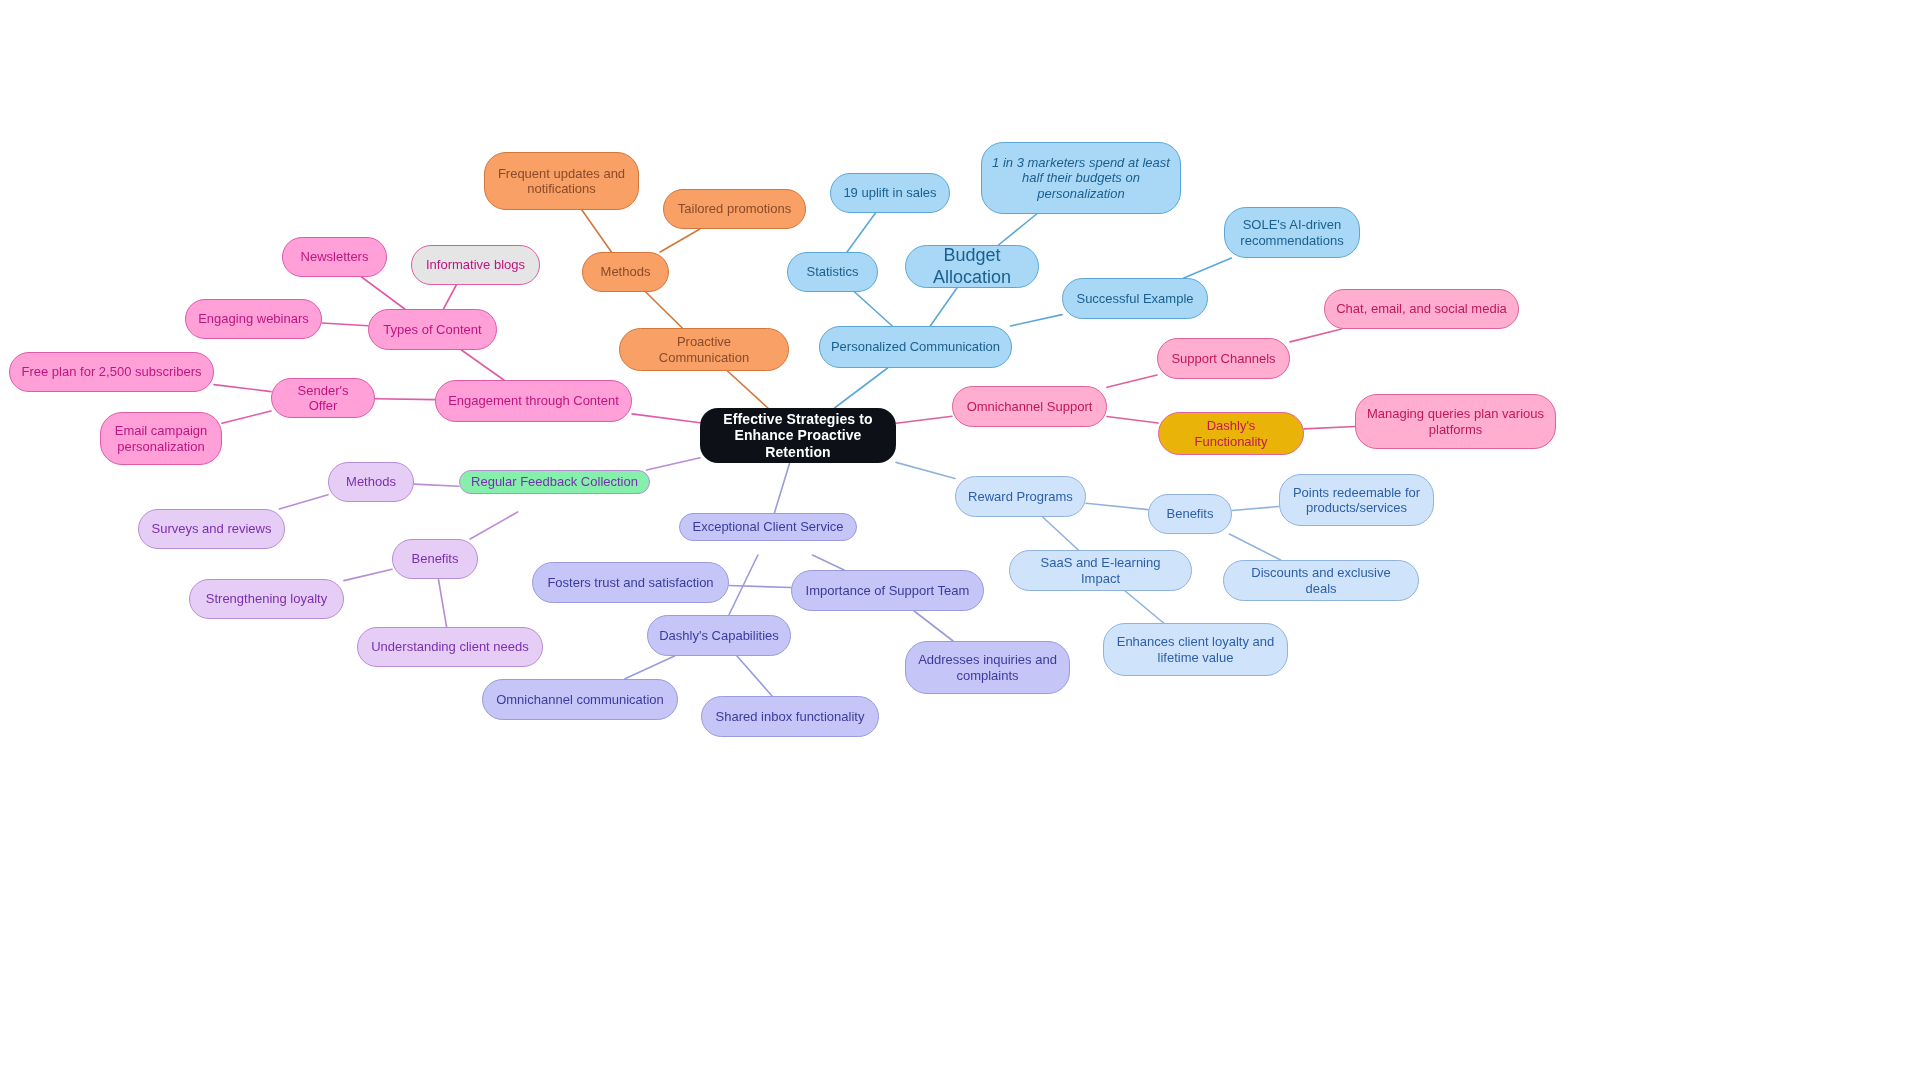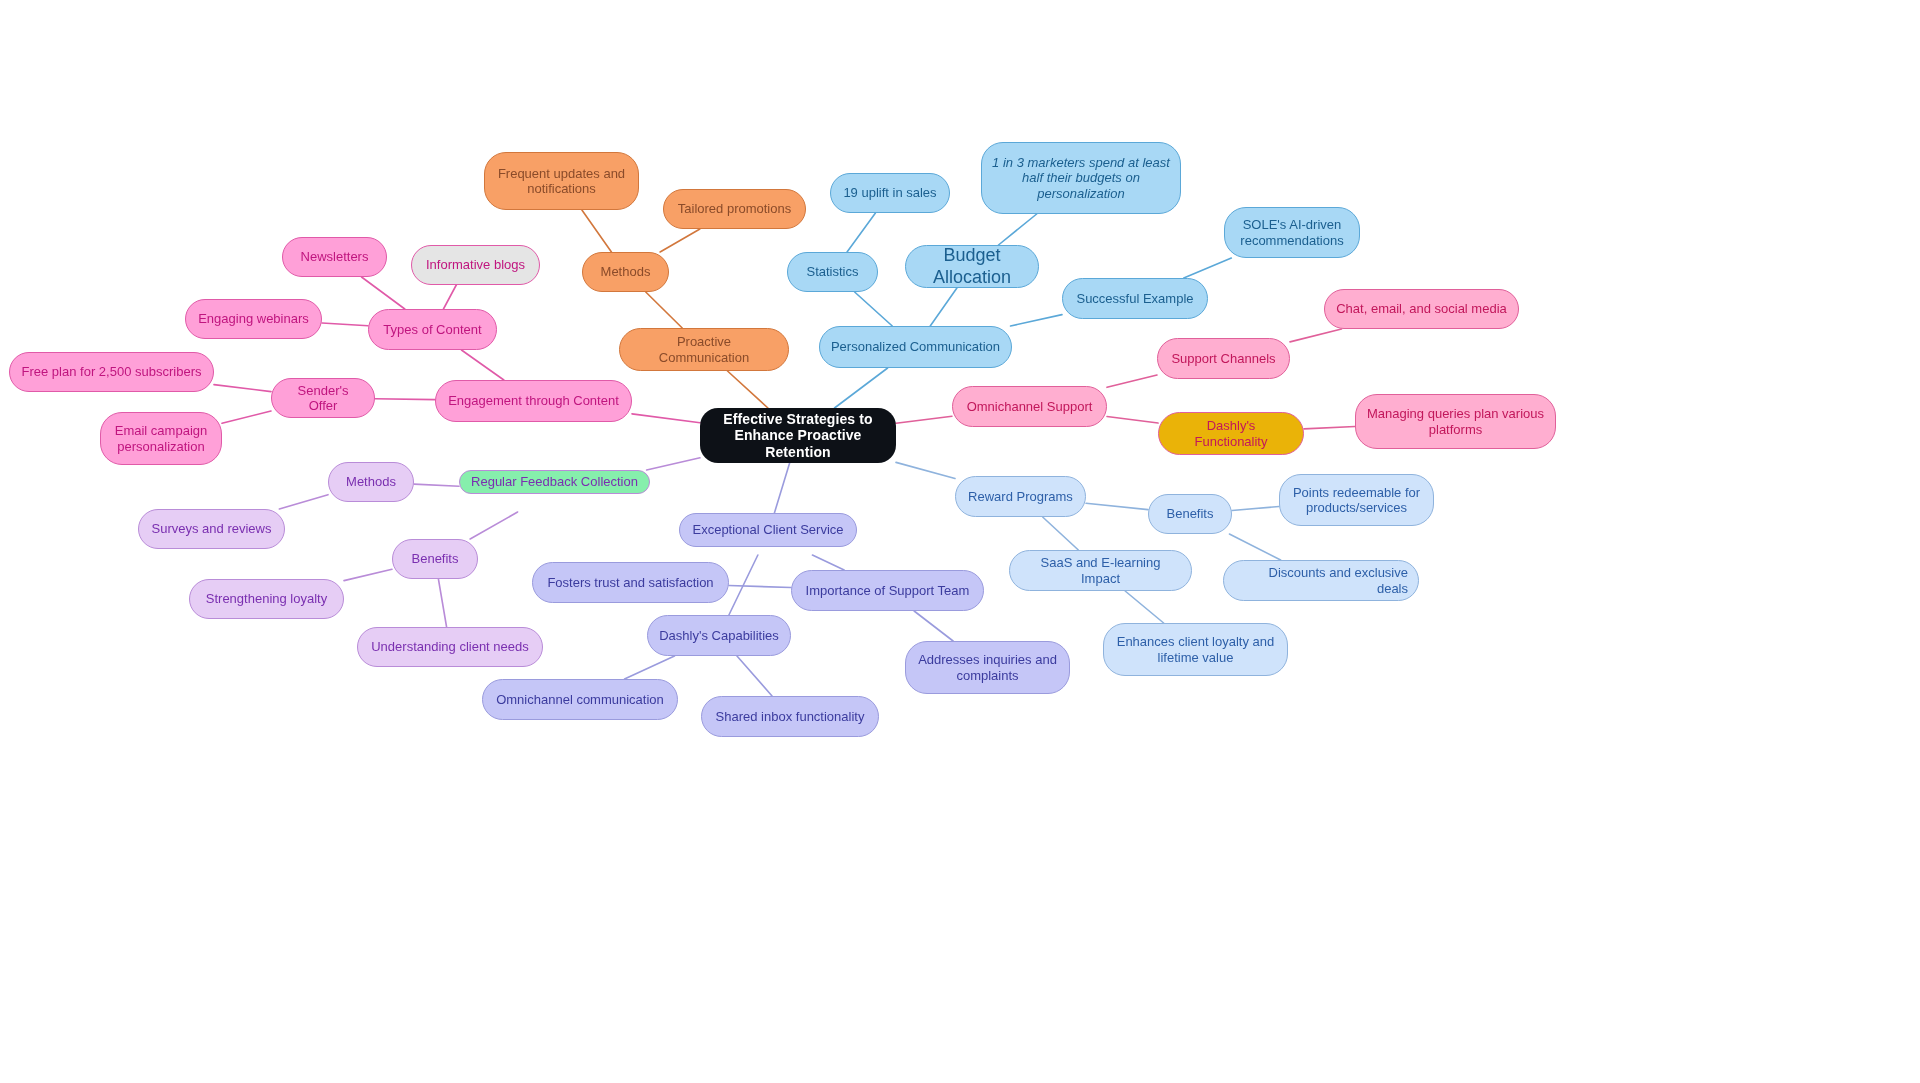--- a/index.html
+++ b/index.html
@@ -127,30 +127,30 @@
       <div class="node" style="left: 271px; top: 378px; width: 104px; height: 40px; background: rgb(255, 160, 216); color: rgb(192, 21, 127); border-color: rgb(224, 90, 168); font-size: 13px;">Sender's Offer</div>
       <div class="node" style="left: 100px; top: 412px; width: 122px; height: 53px; background: rgb(255, 160, 216); color: rgb(192, 21, 127); border-color: rgb(224, 90, 168); font-size: 13px;">Email campaign
 personalization</div>
       <div class="node" style="left: 435px; top: 380px; width: 197px; height: 42px; background: rgb(255, 160, 216); color: rgb(192, 21, 127); border-color: rgb(224, 90, 168); font-size: 13px;">Engagement through Content</div>
       <div class="node" style="left: 328px; top: 462px; width: 86px; height: 40px; background: rgb(230, 205, 245); color: rgb(122, 47, 176); border-color: rgb(185, 140, 216); font-size: 13px;">Methods</div>
       <div class="node" style="left: 138px; top: 509px; width: 147px; height: 40px; background: rgb(230, 205, 245); color: rgb(122, 47, 176); border-color: rgb(185, 140, 216); font-size: 13px;">Surveys and reviews</div>
       <div class="node" style="left: 459px; top: 470px; width: 191px; height: 24px; background: #86efac; color: rgb(122, 47, 176); border-color: rgb(185, 140, 216); font-size: 13px;">Regular Feedback Collection</div>
       <div class="node" style="left: 392px; top: 539px; width: 86px; height: 40px; background: rgb(230, 205, 245); color: rgb(122, 47, 176); border-color: rgb(185, 140, 216); font-size: 13px;">Benefits</div>
       <div class="node" style="left: 189px; top: 579px; width: 155px; height: 40px; background: rgb(230, 205, 245); color: rgb(122, 47, 176); border-color: rgb(185, 140, 216); font-size: 13px;">Strengthening loyalty</div>
       <div class="node" style="left: 357px; top: 627px; width: 186px; height: 40px; background: rgb(230, 205, 245); color: rgb(122, 47, 176); border-color: rgb(185, 140, 216); font-size: 13px;">Understanding client needs</div>
-      <div class="node" style="left: 679px; top: 513px; width: 178px; height: 34px; background: rgb(197, 198, 247); color: rgb(59, 59, 158); border-color: rgb(154, 155, 221); font-size: 13px;">Exceptional Client Service</div>
+      <div class="node" style="left: 679px; top: 513px; width: 178px; height: 28px; background: rgb(197, 198, 247); color: rgb(59, 59, 158); border-color: rgb(154, 155, 221); font-size: 13px;">Exceptional Client Service</div>
       <div class="node" style="left: 532px; top: 562px; width: 197px; height: 41px; background: rgb(197, 198, 247); color: rgb(59, 59, 158); border-color: rgb(154, 155, 221); font-size: 13px;">Fosters trust and satisfaction</div>
       <div class="node" style="left: 791px; top: 570px; width: 193px; height: 41px; background: rgb(197, 198, 247); color: rgb(59, 59, 158); border-color: rgb(154, 155, 221); font-size: 13px;">Importance of Support Team</div>
       <div class="node" style="left: 647px; top: 615px; width: 144px; height: 41px; background: rgb(197, 198, 247); color: rgb(59, 59, 158); border-color: rgb(154, 155, 221); font-size: 13px;">Dashly's Capabilities</div>
       <div class="node" style="left: 905px; top: 641px; width: 165px; height: 53px; background: rgb(197, 198, 247); color: rgb(59, 59, 158); border-color: rgb(154, 155, 221); font-size: 13px;">Addresses inquiries and
 complaints</div>
       <div class="node" style="left: 482px; top: 679px; width: 196px; height: 41px; background: rgb(197, 198, 247); color: rgb(59, 59, 158); border-color: rgb(154, 155, 221); font-size: 13px;">Omnichannel communication</div>
       <div class="node" style="left: 701px; top: 696px; width: 178px; height: 41px; background: rgb(197, 198, 247); color: rgb(59, 59, 158); border-color: rgb(154, 155, 221); font-size: 13px;">Shared inbox functionality</div>
       <div class="node" style="left: 955px; top: 476px; width: 131px; height: 41px; background: rgb(207, 227, 251); color: rgb(45, 95, 168); border-color: rgb(143, 179, 221); font-size: 13px;">Reward Programs</div>
       <div class="node" style="left: 1148px; top: 494px; width: 84px; height: 40px; background: rgb(207, 227, 251); color: rgb(45, 95, 168); border-color: rgb(143, 179, 221); font-size: 13px;">Benefits</div>
       <div class="node" style="left: 1279px; top: 474px; width: 155px; height: 52px; background: rgb(207, 227, 251); color: rgb(45, 95, 168); border-color: rgb(143, 179, 221); font-size: 13px;">Points redeemable for
 products/services</div>
       <div class="node" style="left: 1009px; top: 550px; width: 183px; height: 41px; background: rgb(207, 227, 251); color: rgb(45, 95, 168); border-color: rgb(143, 179, 221); font-size: 13px;">SaaS and E-learning Impact</div>
-      <div class="node" style="left: 1223px; top: 560px; width: 196px; height: 41px; background: rgb(207, 227, 251); color: rgb(45, 95, 168); border-color: rgb(143, 179, 221); font-size: 13px; text-align: right;">Discounts and exclusive deals</div>
+      <div class="node" style="left: 1223px; top: 560px; width: 196px; height: 41px; background: rgb(207, 227, 251); color: rgb(45, 95, 168); border-color: rgb(143, 179, 221); font-size: 13px;">Discounts and exclusive deals</div>
       <div class="node" style="left: 1103px; top: 623px; width: 185px; height: 53px; background: rgb(207, 227, 251); color: rgb(45, 95, 168); border-color: rgb(143, 179, 221); font-size: 13px;">Enhances client loyalty and
 lifetime value</div>
     </div>
 </div>
 
 </body></html>

